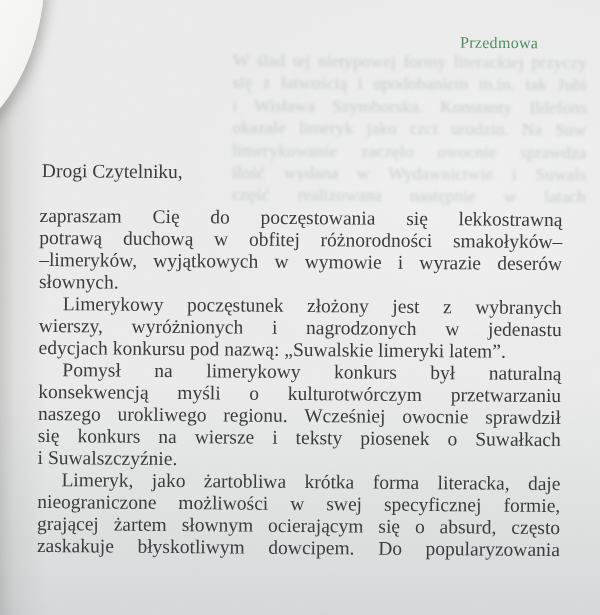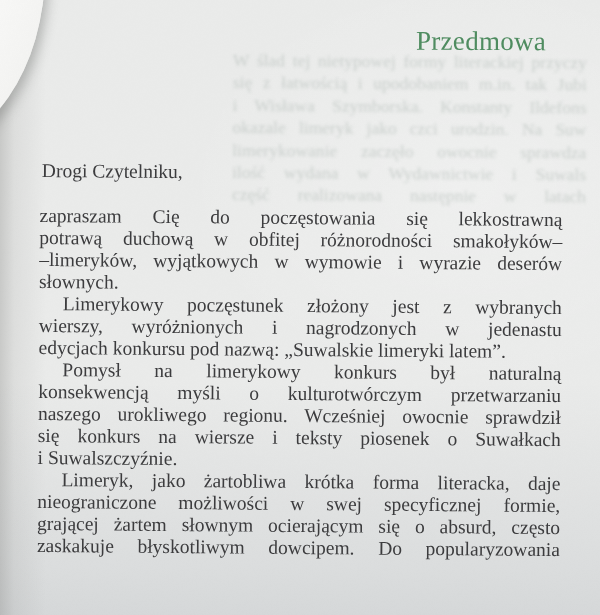--- a/index.html
+++ b/index.html
@@ -17,22 +17,22 @@
   }
   
   .curl {
     position: absolute; left: -205px; top: -210px; width: 250px; height: 360px;
     border-radius: 50%;
     background: linear-gradient(115deg, #fafaf9 65%, #efefed 100%);
     box-shadow: 4px 6px 12px rgba(118,120,118,0.45);
   }
   .grain { position: absolute; inset: 0; opacity: 0.35; pointer-events: none; }
   .title {
-    position: absolute; top: 18px; right: 46px; margin: 8px;
-    font-size: 27px; font-weight: 500; letter-spacing: 0.3px;
+    position: absolute; top: 18px; right: 46px; margin: 16px;
+    font-size: 16px; font-weight: 500; letter-spacing: 0.3px;
     transform: rotate(0.3deg);
   }
   .ghost {
     position: absolute; left: 233px; top: 49px; width: 354px;
     font-size: 17.5px; line-height: 22.4px;
     color: #a9b3ae; opacity: 0.50; filter: blur(1.4px);
     text-align: justify; transform: rotate(0.4deg); transform-origin: 0 0;
   }
   .ghost .gline { text-align-last: justify; white-space: nowrap; overflow: hidden; }
   .body-text {

